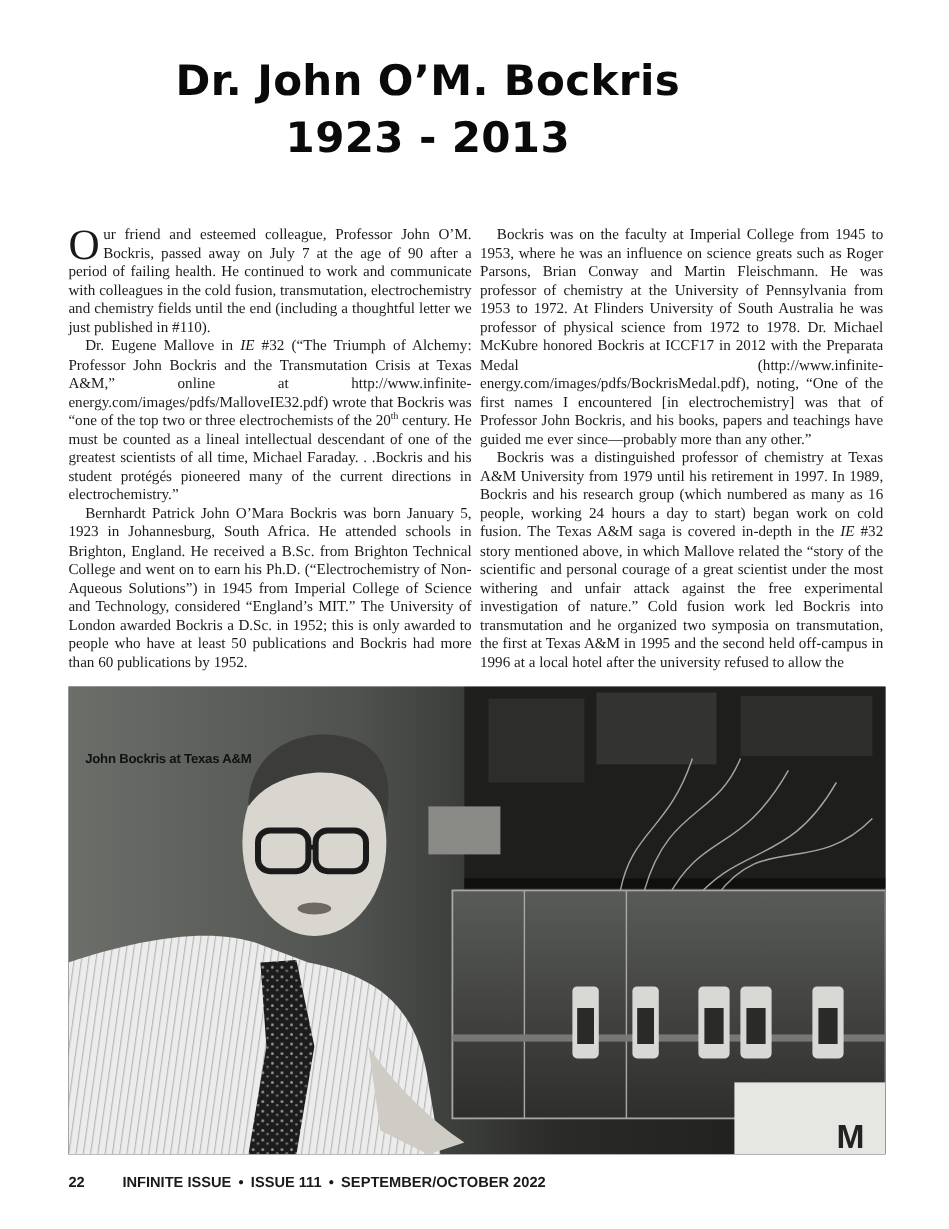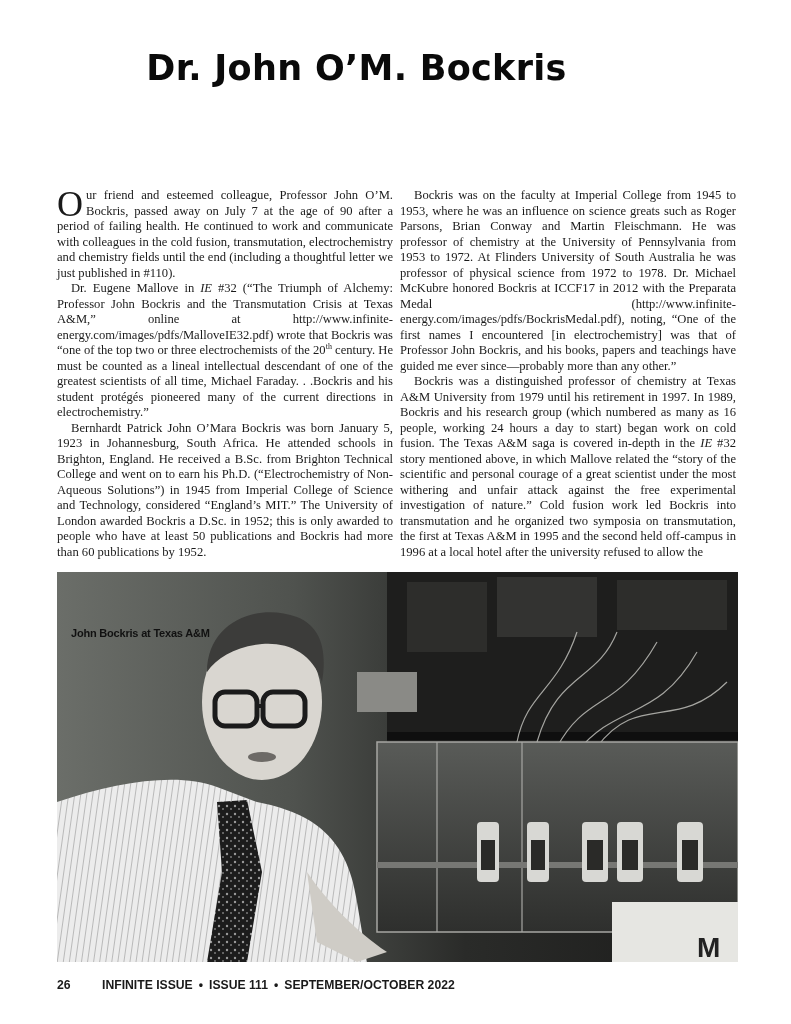--- a/index.html
+++ b/index.html
@@ -18,20 +18,21 @@
   .caption { position: absolute; left: 14px; top: 8px; font-family: "Liberation Sans", sans-serif; font-size: 11px; font-weight: bold; color: #111; letter-spacing: -0.2px; margin-top: 47px; }
   .footer { position: absolute; top: 978px; left: 57px; font-family: "Liberation Sans", sans-serif; font-weight: bold; font-size: 12.2px; color: #1a1a1a; white-space: nowrap; }
   .footer .page { display: inline-block; width: 45px; }
   .footer .sep { display: inline-block; margin: 0 6px; }
 </style>
 </head>
 <body>
 
 <div class="title">
   <div>Dr. John O’M. Bockris</div>
+  <div>1923 - 2013</div>
 </div>
 
 <div class="col col-left">
   <p class="first"><span class="dropcap">O</span><span>ur friend and esteemed colleague, Professor John O’M. Bockris, passed away on July 7 at the age of 90 after a period of failing health. He continued to work and communicate with colleagues in the cold fusion, transmutation, electrochemistry and chemistry fields until the end (including a thoughtful letter we just published in #110).</span></p>
   <p><span>Dr. Eugene Mallove in </span><i>IE</i><span> #32 (“The Triumph of Alchemy: Professor John Bockris and the Transmutation Crisis at Texas A&amp;M,” online at http://www.infinite-energy.com/images/pdfs/MalloveIE32.pdf) wrote that Bockris was “one of the top two or three electrochemists of the 20</span><sup>th</sup><span> century. He must be counted as a lineal intellectual descendant of one of the greatest scientists of all time, Michael Faraday. . .Bockris and his student protégés pioneered many of the current directions in electrochemistry.”</span></p>
   <p><span>Bernhardt Patrick John O’Mara Bockris was born January 5, 1923 in Johannesburg, South Africa. He attended schools in Brighton, England. He received a B.Sc. from Brighton Technical College and went on to earn his Ph.D. (“Electrochemistry of Non-Aqueous Solutions”) in 1945 from Imperial College of Science and Technology, considered “England’s MIT.” The University of London awarded Bockris a D.Sc. in 1952; this is only awarded to people who have at least 50 publications and Bockris had more than 60 publications by 1952.</span></p>
 </div>
 
 <div class="col col-right">
   <p><span>Bockris was on the faculty at Imperial College from 1945 to 1953, where he was an influence on science greats such as Roger Parsons, Brian Conway and Martin Fleischmann. He was professor of chemistry at the University of Pennsylvania from 1953 to 1972. At Flinders University of South Australia he was professor of physical science from 1972 to 1978. Dr. Michael McKubre honored Bockris at ICCF17 in 2012 with the Preparata Medal (http://www.infinite-energy.com/images/pdfs/BockrisMedal.pdf), noting, “One of the first names I encountered [in electrochemistry] was that of Professor John Bockris, and his books, papers and teachings have guided me ever since—probably more than any other.”</span></p>
@@ -110,14 +111,14 @@
       <rect x="206" y="120" width="42" height="34" rx="10" fill="none" stroke="#1b1b1b" stroke-width="5"></rect>
       <line x1="200" y1="134" x2="206" y2="134" stroke="#1b1b1b" stroke-width="4"></line>
       <ellipse cx="205" cy="185" rx="14" ry="5" fill="#6d6a66"></ellipse>
       <path d="M250 300 C 270 330, 300 360, 330 380 L 300 390 L 260 370 Z" fill="#cfccc6"></path>
     </g>
   </svg>
   <div class="caption">John Bockris at Texas A&amp;M</div>
 </div>
 
 <div class="footer">
-  <span class="page">26</span><span>INFINITE ISSUE</span><span class="sep">•</span><span>ISSUE 111</span><span class="sep">•</span><span>SEPTEMBER/OCTOBER 2022</span>
+  <span class="page">22</span><span>INFINITE ISSUE</span><span class="sep">•</span><span>ISSUE 111</span><span class="sep">•</span><span>SEPTEMBER/OCTOBER 2022</span>
 </div>
 
 </body></html>

